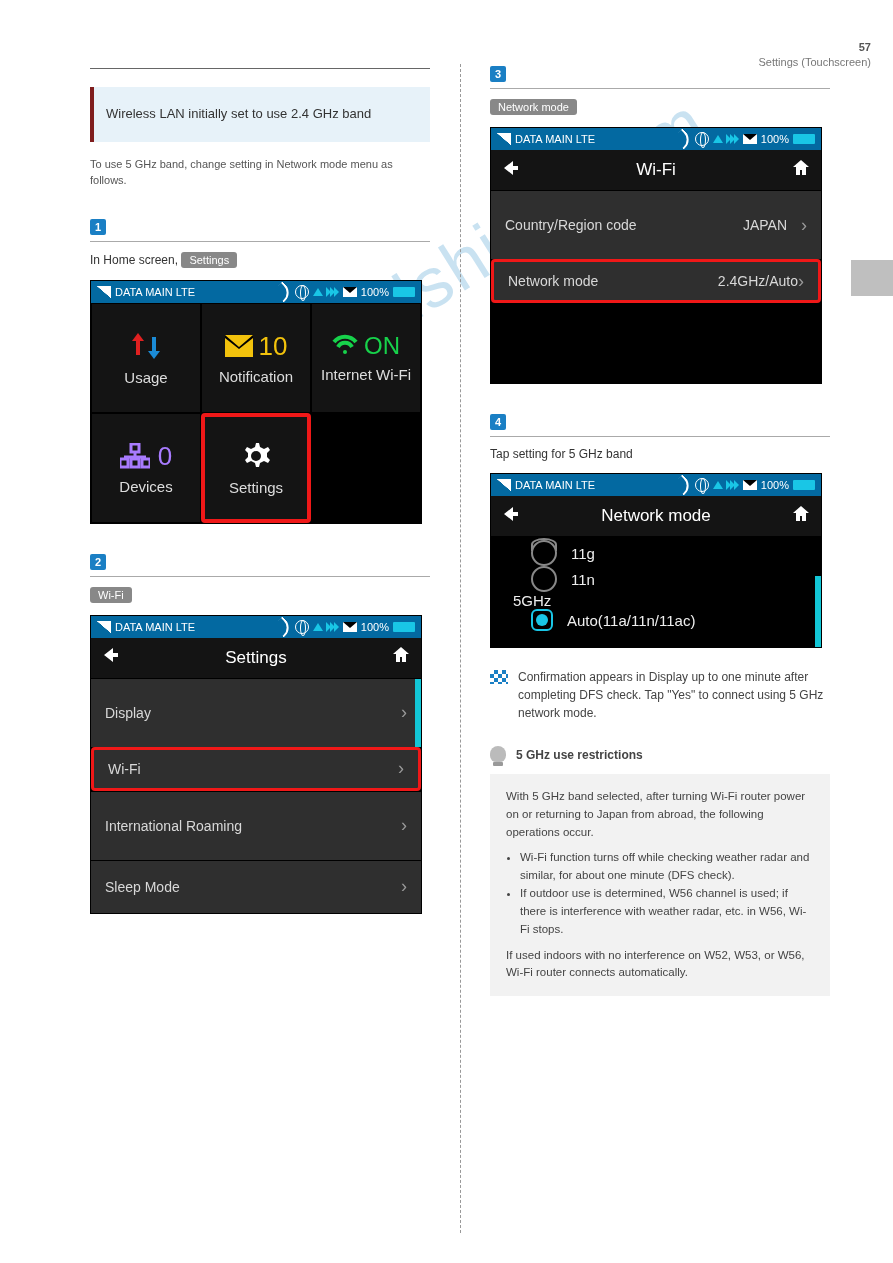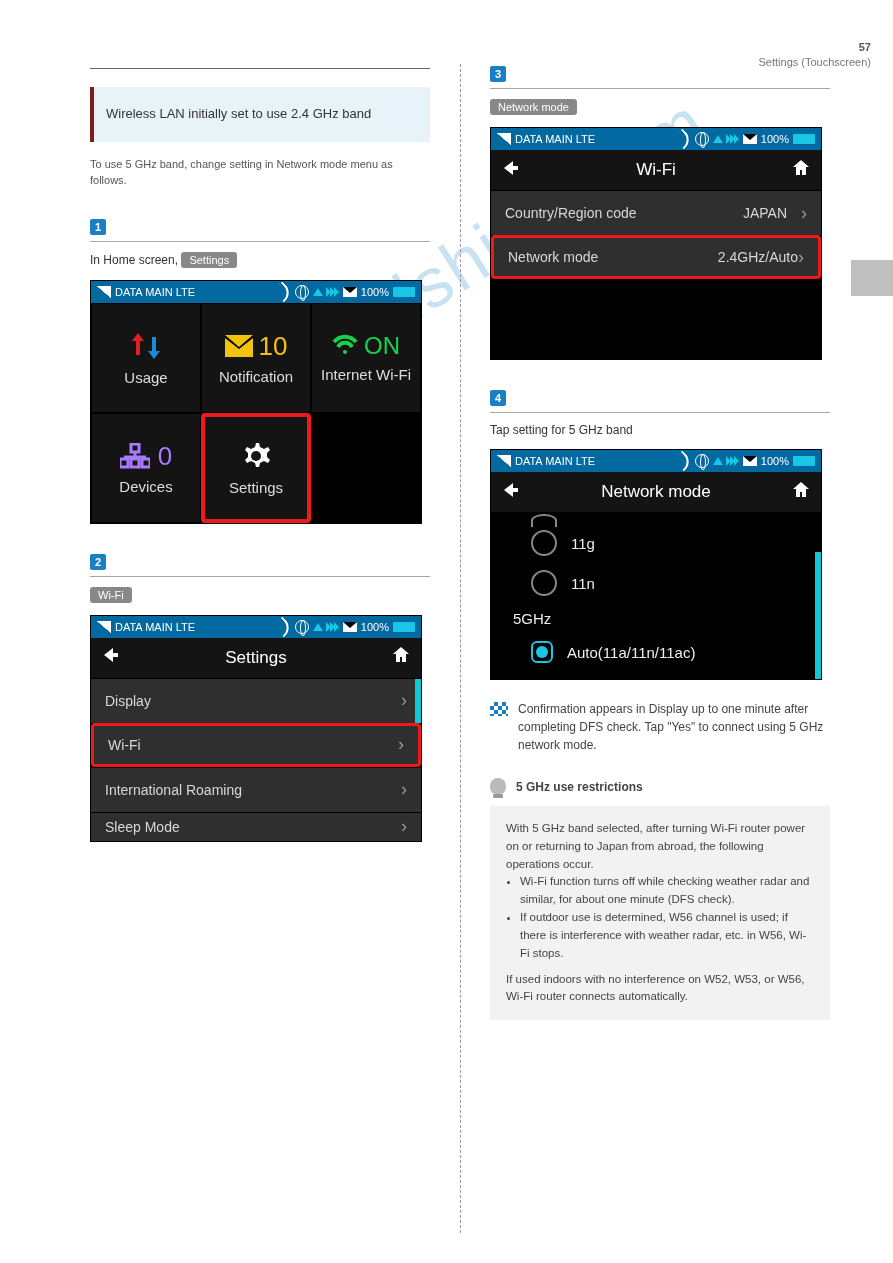--- a/index.html
+++ b/index.html
@@ -31,21 +31,21 @@
   .ico-wifi { width:14px; height:12px; border:2px solid #fff; border-bottom:none; border-left:none; transform:rotate(45deg); border-radius:0 12px 0 0; }
   .ico-globe { width:12px; height:12px; border:1.5px solid #fff; border-radius:50%; position:relative; }
   .ico-globe::after { content:""; position:absolute; left:4px; top:-1px; width:4px; height:14px; border:1.5px solid #fff; border-radius:50%; }
   .ico-up { width:0; height:0; border-left:5px solid transparent; border-right:5px solid transparent; border-bottom:8px solid #19c6e6; }
   .chevs { display:flex; gap:-2px; }
   .chevs span { display:block; width:0; height:0; border-top:5px solid transparent; border-bottom:5px solid transparent; border-left:5px solid #19c6e6; margin-left:-1px; }
   .ico-mail { width:14px; height:10px; background:#fff; position:relative; }
   .ico-mail::after { content:""; position:absolute; left:0; top:0; width:0; height:0; border-left:7px solid transparent; border-right:7px solid transparent; border-top:6px solid #000; }
 
   
-  .listrow { background:#2f2f2f; color:#d8d8d8; font-size:14px; height:44px; border-top:1px solid #000; display:flex; align-items:center; justify-content:space-between; padding:0 14px; position:relative; }
+  .listrow { background:#2f2f2f; color:#d8d8d8; font-size:14px; height:44px; border-top:1px solid #000; display:flex; align-items:center; justify-content:space-between; padding:12px 14px; position:relative; }
   .listrow .chev { font-size:18px; color:#999; }
   .edge-teal { position:absolute; right:0; top:0; bottom:0; width:6px; background:#12c6d6; }
 
   
   .titlebar { height:40px; background:#141414; color:#fff; display:flex; align-items:center; justify-content:space-between; padding:0 10px; font-size:17px; }
   .tb-back svg, .tb-home svg { fill:#fff; }
 
   
   .redbox { border:3px solid #f01818; border-radius:4px; box-sizing:border-box; }
 
@@ -59,35 +59,35 @@
   .svg-ico { width:40px; height:34px; }
   .usage-r { fill:#e02020; }
   .usage-b { fill:#1b8bd6; }
   .ssid-c  { stroke:#19c6e6; fill:none; stroke-width:3; }
   .mail-y  { fill:#f2c20c; }
   .wifi-g  { stroke:#17d24b; fill:none; stroke-width:4; }
   .dev-p   { stroke:#a87bff; fill:none; stroke-width:3; }
   .gear-w  { fill:#fff; }
 
   
-  .radiolist { background:#000; padding:6px 20px 16px 40px; color:#eee; font-size:15px; display:flex; flex-direction:column; gap:14px; position:relative; }
+  .radiolist { background:#000; padding:6px 20px 16px 40px; color:#eee; font-size:15px; display:flex; flex-direction:column; position:relative; }
   .radio { display:flex; align-items:center; gap:14px; position:relative; }
   .rb { width:22px; height:22px; border:2px solid #888; border-radius:50%; display:flex; align-items:center; justify-content:center; }
   .rb.sel { border-color:#19c6e6; }
   .rb.sel::after { content:""; width:12px; height:12px; background:#19c6e6; border-radius:50%; }
   .cat { color:#eee; margin-left:-18px; }
   .radiolist .edge-teal { position:absolute; right:0; top:40px; bottom:0; width:6px; background:#12c6d6; }
 
   
   .flagline { display:flex; align-items:flex-start; gap:10px; font-size:12px; color:#444; margin-top:20px; line-height:1.5; }
   .flag { width:18px; height:14px; background:repeating-conic-gradient(#1a7fc4 0 25%, #fff 0 50%) 0 0/8px 8px; flex:0 0 18px; margin-top:2px; }
   .bulb { width:16px; height:16px; background:#bbb; border-radius:50% 50% 40% 40%; position:relative; flex:0 0 16px; }
   .bulb::after { content:""; position:absolute; left:3px; bottom:-4px; width:10px; height:4px; background:#999; border-radius:1px; }
   .tipbox { background:#f2f2f2; padding:14px 16px; margin-top:10px; font-size:11.5px; color:#444; line-height:1.55; }
-  .tipbox ul { margin:0 0 8px 0; padding-left:14px; }
+  .tipbox ul { margin:8px 0 8px 0; padding-left:14px; }
 
   
   .sidetab { position:absolute; right:0; top:260px; width:42px; height:36px; background:#bfbfbf; }
   .pagelabel { position:absolute; right:22px; top:40px; font-size:11px; color:#777; text-align:right; line-height:1.4; }
   .pagelabel .pn { font-weight:bold; color:#555; }
 
   
   .wm { position:absolute; left:160px; top:200px; width:680px; transform:rotate(-32deg); font-size:70px; color:rgba(40,140,200,0.25); font-weight:500; pointer-events:none; letter-spacing:2px; } .mt30 { margin-top:30px; } .mt12 { margin-top:12px; }
 
 </style>

